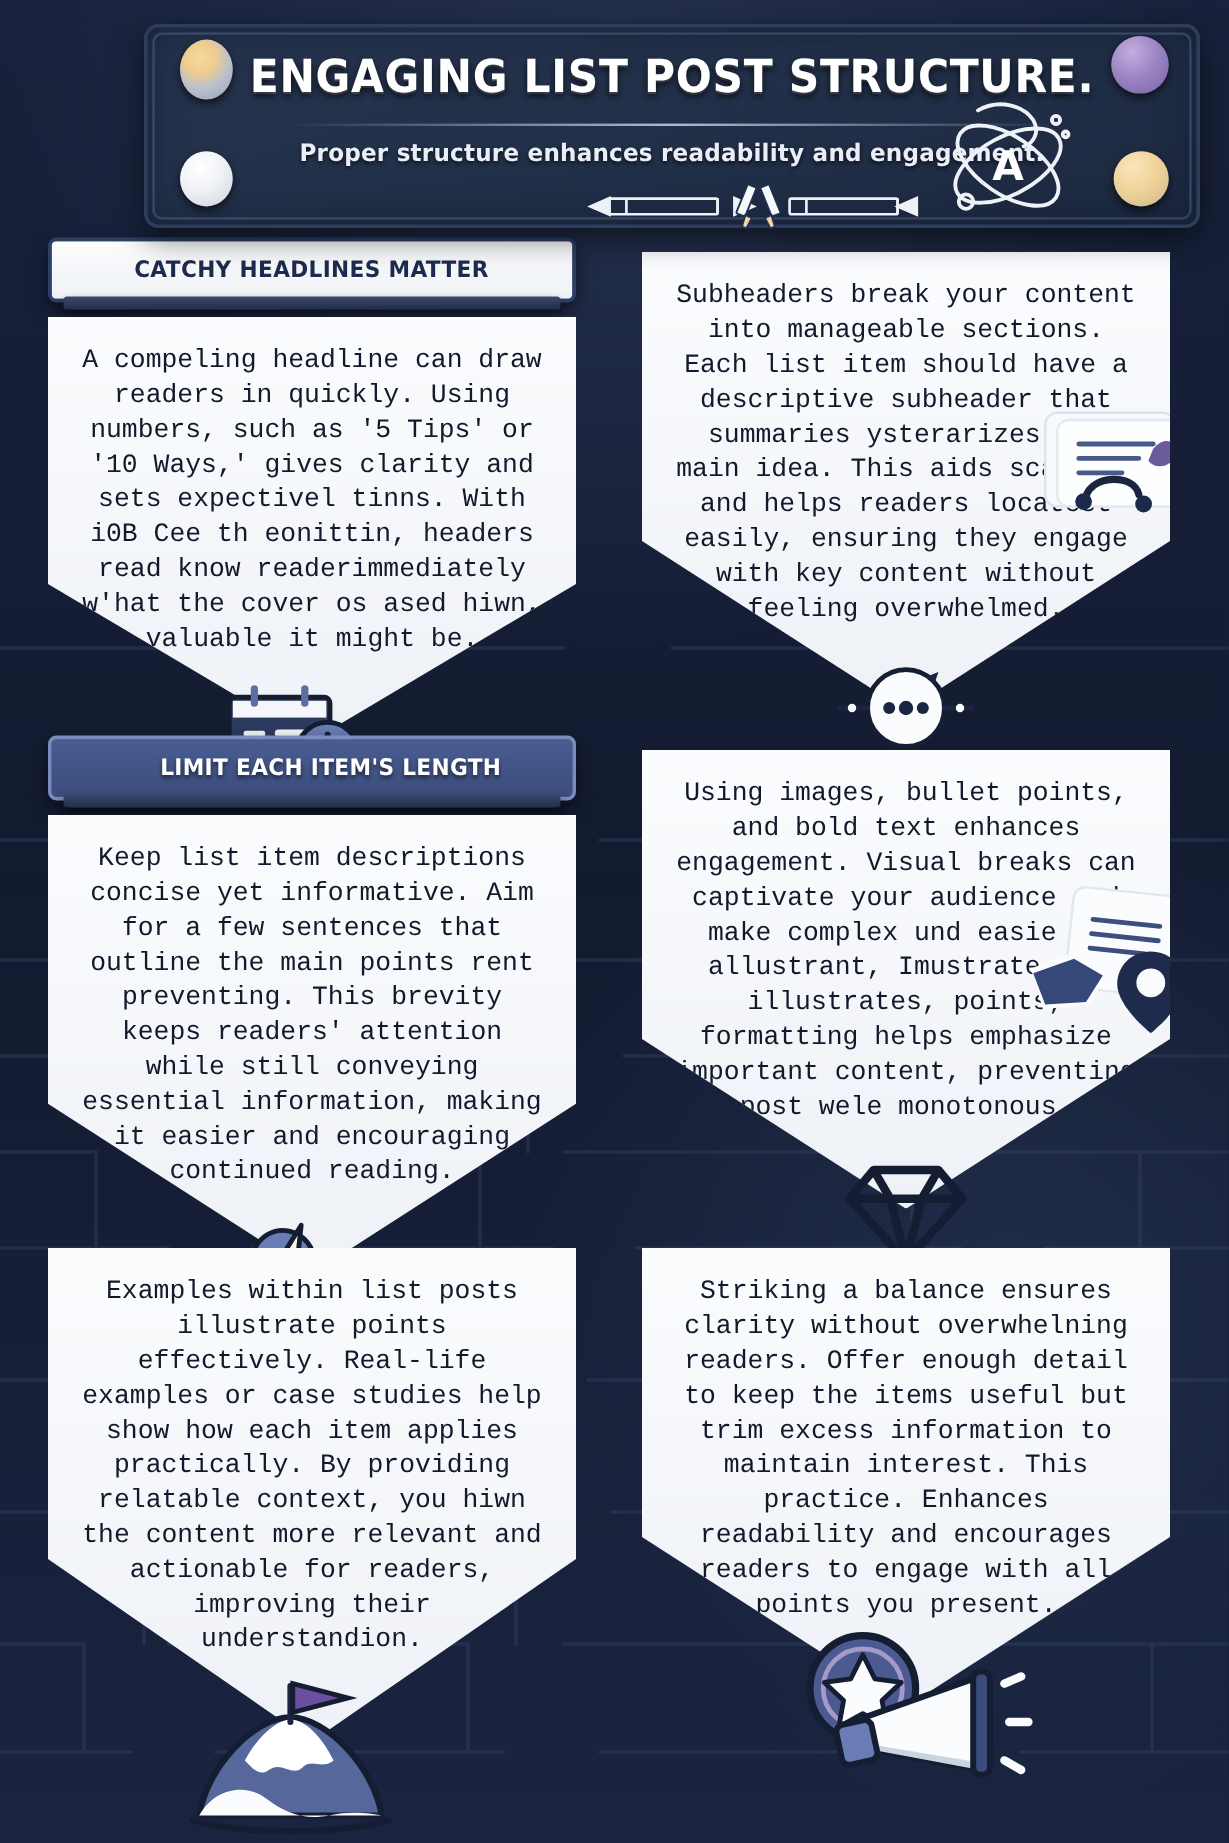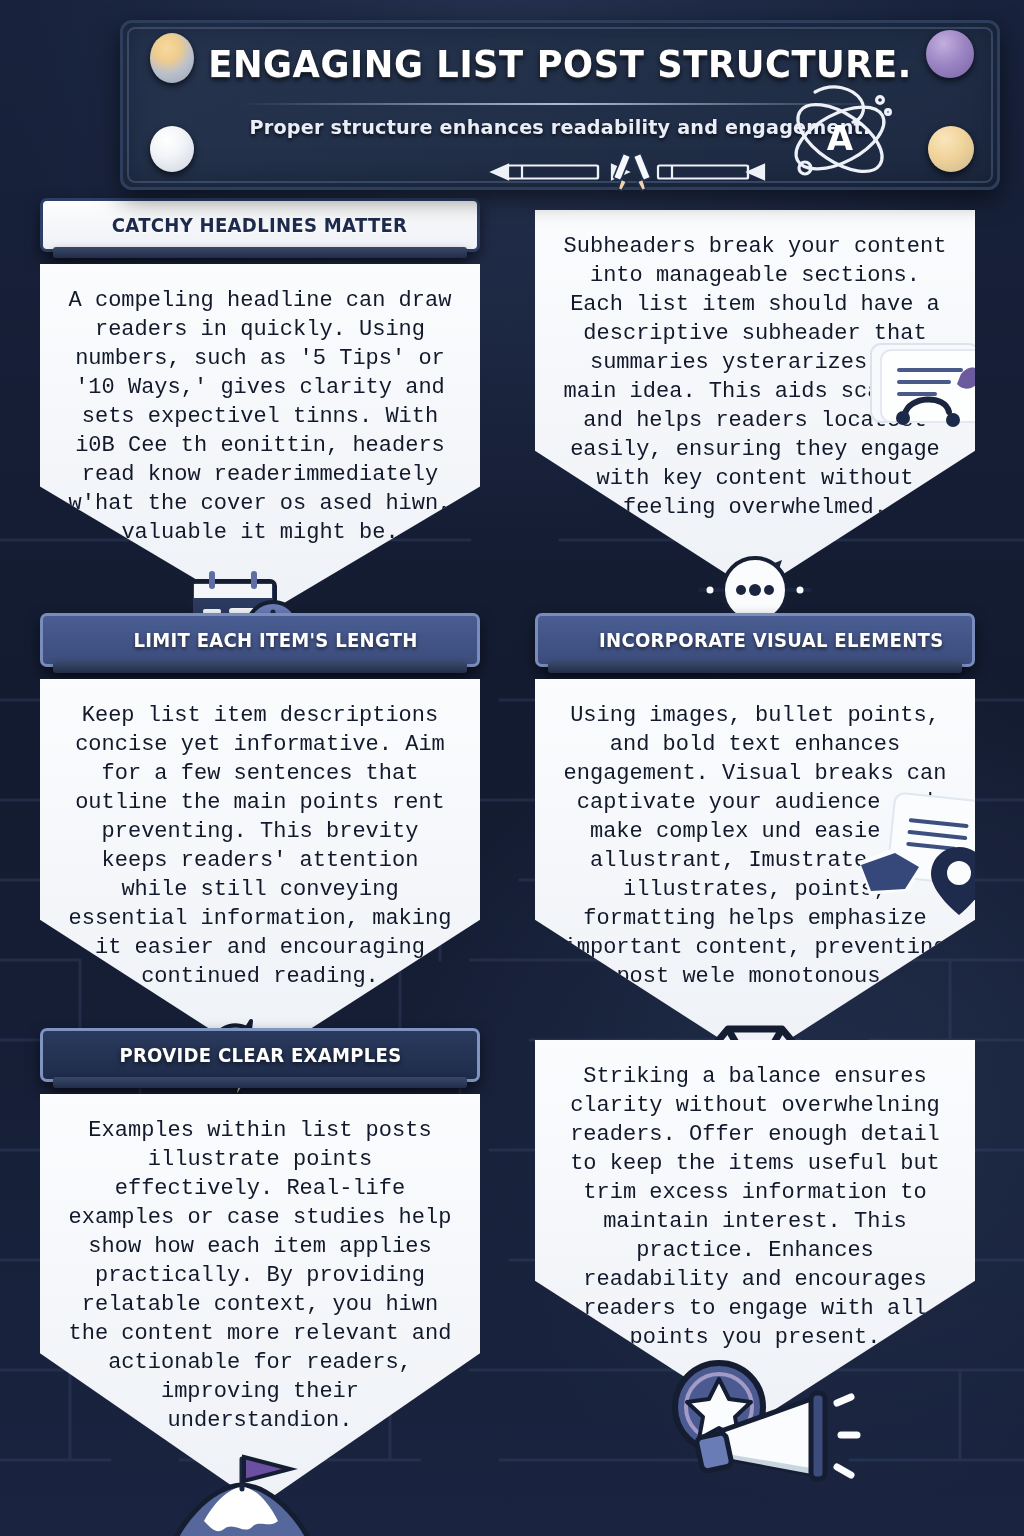--- a/index.html
+++ b/index.html
@@ -254,24 +254,20 @@
         <svg viewBox="0 0 150 110" width="150" height="110">
           <path d="M45 72 c-14 0-22-9-22-19 c0-11 9-19 21-18 c4-13 17-21 30-18 c13 3 21 14 21 26
                    c11 1 18 8 18 16 c0 8-8 13-18 13 z" fill="#6a7cb5" stroke="#141d31" stroke-width="4"></path>
           <path d="M84 12 L58 54 H74 L66 94 L96 48 H80 Z" fill="#fbf7e4" stroke="#141d31" stroke-width="4" stroke-linejoin="round"></path>
           <rect x="70" y="92" width="7" height="14" fill="#33406a"></rect>
         </svg>
       </div>
     </div>
 
     <div class="card right">
-      <div class="card-head head-mid">
-        <span class="title">INCORPORATE VISUAL ELEMENTS</span>
-        <div class="ridge"></div>
-      </div>
       <div class="card-body">
         <p>Using images, bullet points, and bold text enhances engagement. Visual breaks can captivate your audience and make complex und easie in allustrant, Imustrate can illustrates, points, formatting helps emphasize important content, preventing post wele monotonous.</p>
         <div style="position:absolute;right:-34px;top:110px;width:170px;height:130px">
           <svg viewBox="0 0 170 130" width="170" height="130">
             <rect x="52" y="8" width="92" height="84" rx="10" fill="#fafcfe" stroke="#e1e7f0" stroke-width="2" transform="rotate(6 98 50)"></rect>
             <g stroke="#3d4f80" stroke-width="4" stroke-linecap="round" transform="rotate(6 98 50)">
               <path d="M70 34 H126"></path>
                 <path d="M70 46 H126"></path>
                 <path d="M70 58 H116"></path>
             </g>
@@ -289,24 +285,20 @@
             <path d="M28 44 H122 M48 20 L62 44 L75 96 M102 20 L88 44 L75 96"></path>
           </g>
         </svg>
       </div>
     </div>
   </div>
 
   <div class="row">
 
     <div class="card left">
-      <div class="card-head head-dark">
-        <span class="title">PROVIDE CLEAR EXAMPLES</span>
-        <div class="ridge"></div>
-      </div>
       <div class="card-body">
         <p>Examples within list posts illustrate points effectively. Real-life examples or case studies help show how each item applies practically. By providing relatable context, you hiwn the content more relevant and actionable  for readers, improving their understandion.</p>
       </div>
       <div class="card-icon" style="bottom:-84px;width:200px;height:140px">
         <svg viewBox="0 0 200 140" width="200" height="140">
           <path d="M24 118 C30 78 70 36 100 36 C130 36 170 78 176 118 Z" fill="#56679c" stroke="#141d31" stroke-width="5"></path>
           <path d="M62 72 C74 50 90 38 100 38 C112 38 126 52 136 72
                    C126 80 118 70 110 78 C102 86 92 72 82 80 C74 86 68 78 62 72 Z" fill="#ffffff"></path>
           <path d="M24 118 C36 96 62 90 80 104 C96 116 112 122 132 118 C150 114 166 116 176 118 Z" fill="#fbfcfe"></path>
           <path d="M100 40 V10" stroke="#1b2540" stroke-width="5" stroke-linecap="round"></path>

